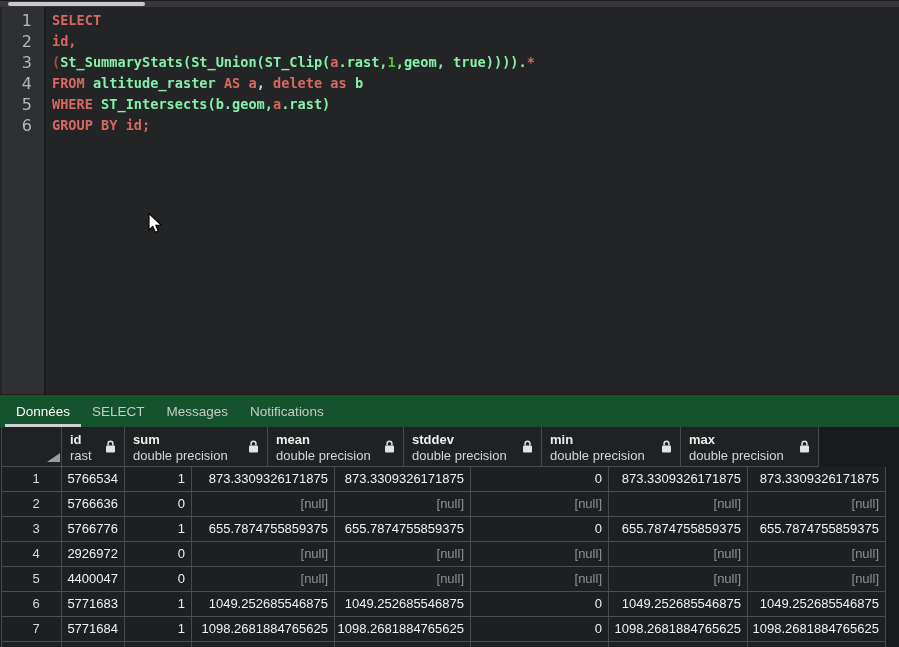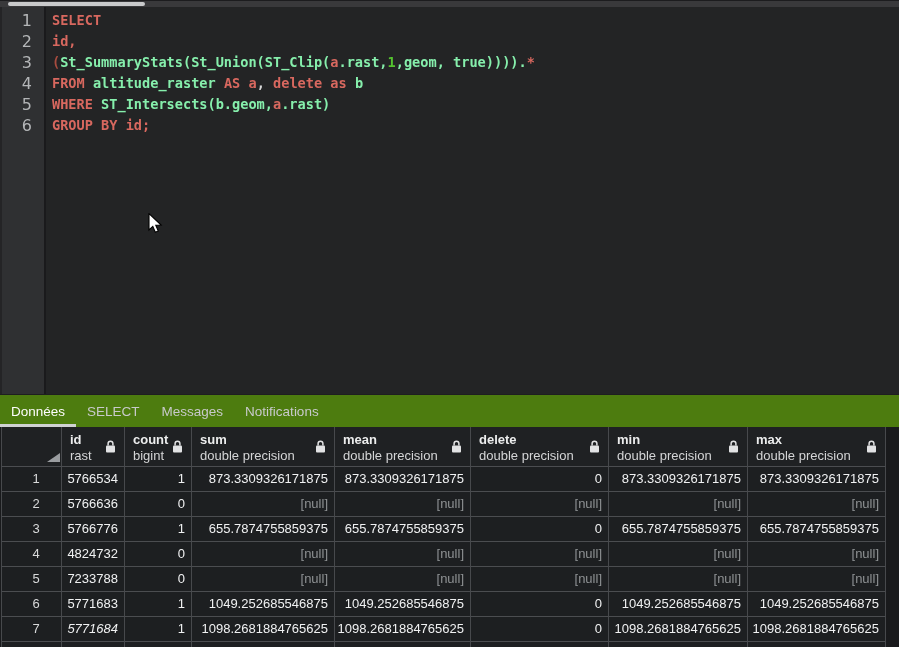--- a/index.html
+++ b/index.html
@@ -35,22 +35,22 @@
   .code .cl { height:21px; }
   .tok-keyword    { color:#d8685f; }
   .tok-identifier { color:#86efac; }
   .tok-number     { color:#54c32f; }
   .tok-bracket    { color:#a74c3f; }
   .tok-plain      { color:#d8d8d8; }
   .cursor { position:absolute; left:148px; top:206px; }
   
   .tabbar {
     position:absolute; left:0; top:394px; width:899px; height:33px;
-    background:#4d7c0f; border-top:1px solid #1e1e20;
-    display:flex; align-items:stretch; 
+    background:#14532d; border-top:1px solid #1e1e20;
+    display:flex; align-items:stretch; padding-left:5px;
   }
   .tab {
     position:relative; display:flex; align-items:center;
     padding:0 11px; font-size:13.5px; color:#c8cacb; cursor:default;
   }
   .tab.active { color:#fdfdfd; }
   .tab.active::after {
     content:""; position:absolute; left:0; right:0; bottom:0; height:3px;
     background:#d0d2d3;
   }
@@ -126,46 +126,38 @@
             </svg>
           </div>
           <div class="gcell" style="width: 63px;">
             <span class="colname">id</span>
             <span class="coltype">rast</span>
             <svg class="locksvg" width="11" height="13" viewBox="0 0 11 13">
               <rect x="1" y="5.4" width="9" height="7.1" rx="1" fill="#e2e3e4"></rect>
               <path d="M 3.1 5.4 L 3.1 3.6 A 2.4 2.4 0 0 1 7.9 3.6 L 7.9 5.4" fill="none" stroke="#e2e3e4" stroke-width="1.5"></path>
             </svg>
           </div>
-          <div class="gcell" style="width: 67px;">
-            <span class="colname">count</span>
-            <span class="coltype">bigint</span>
-            <svg class="locksvg" width="11" height="13" viewBox="0 0 11 13">
-              <rect x="1" y="5.4" width="9" height="7.1" rx="1" fill="#e2e3e4"></rect>
-              <path d="M 3.1 5.4 L 3.1 3.6 A 2.4 2.4 0 0 1 7.9 3.6 L 7.9 5.4" fill="none" stroke="#e2e3e4" stroke-width="1.5"></path>
-            </svg>
-          </div>
           <div class="gcell" style="width: 143px;">
             <span class="colname">sum</span>
             <span class="coltype">double precision</span>
             <svg class="locksvg" width="11" height="13" viewBox="0 0 11 13">
               <rect x="1" y="5.4" width="9" height="7.1" rx="1" fill="#e2e3e4"></rect>
               <path d="M 3.1 5.4 L 3.1 3.6 A 2.4 2.4 0 0 1 7.9 3.6 L 7.9 5.4" fill="none" stroke="#e2e3e4" stroke-width="1.5"></path>
             </svg>
           </div>
           <div class="gcell" style="width: 136px;">
             <span class="colname">mean</span>
             <span class="coltype">double precision</span>
             <svg class="locksvg" width="11" height="13" viewBox="0 0 11 13">
               <rect x="1" y="5.4" width="9" height="7.1" rx="1" fill="#e2e3e4"></rect>
               <path d="M 3.1 5.4 L 3.1 3.6 A 2.4 2.4 0 0 1 7.9 3.6 L 7.9 5.4" fill="none" stroke="#e2e3e4" stroke-width="1.5"></path>
             </svg>
           </div>
           <div class="gcell" style="width: 138px;">
-            <span class="colname">delete</span>
+            <span class="colname">stddev</span>
             <span class="coltype">double precision</span>
             <svg class="locksvg" width="11" height="13" viewBox="0 0 11 13">
               <rect x="1" y="5.4" width="9" height="7.1" rx="1" fill="#e2e3e4"></rect>
               <path d="M 3.1 5.4 L 3.1 3.6 A 2.4 2.4 0 0 1 7.9 3.6 L 7.9 5.4" fill="none" stroke="#e2e3e4" stroke-width="1.5"></path>
             </svg>
           </div>
           <div class="gcell" style="width: 139px;">
             <span class="colname">min</span>
             <span class="coltype">double precision</span>
             <svg class="locksvg" width="11" height="13" viewBox="0 0 11 13">
@@ -208,51 +200,51 @@
             <div class="gcell cell-val" style="width: 63px;">5766776</div>
             <div class="gcell cell-val" style="width: 67px;">1</div>
             <div class="gcell cell-val" style="width: 143px;">655.7874755859375</div>
             <div class="gcell cell-val" style="width: 136px;">655.7874755859375</div>
             <div class="gcell cell-val" style="width: 138px;">0</div>
             <div class="gcell cell-val" style="width: 139px;">655.7874755859375</div>
             <div class="gcell cell-val" style="width: 138px;">655.7874755859375</div>
           </div>
           <div class="grow">
             <div class="gcell first cell-num" style="width: 61px;">4</div>
-            <div class="gcell cell-val" style="width: 63px;">4824732</div>
+            <div class="gcell cell-val" style="width: 63px;">2926972</div>
             <div class="gcell cell-val" style="width: 67px;">0</div>
             <div class="gcell cell-val null" style="width: 143px;">[null]</div>
             <div class="gcell cell-val null" style="width: 136px;">[null]</div>
             <div class="gcell cell-val null" style="width: 138px;">[null]</div>
             <div class="gcell cell-val null" style="width: 139px;">[null]</div>
             <div class="gcell cell-val null" style="width: 138px;">[null]</div>
           </div>
           <div class="grow">
             <div class="gcell first cell-num" style="width: 61px;">5</div>
-            <div class="gcell cell-val" style="width: 63px;">7233788</div>
+            <div class="gcell cell-val" style="width: 63px;">4400047</div>
             <div class="gcell cell-val" style="width: 67px;">0</div>
             <div class="gcell cell-val null" style="width: 143px;">[null]</div>
             <div class="gcell cell-val null" style="width: 136px;">[null]</div>
             <div class="gcell cell-val null" style="width: 138px;">[null]</div>
             <div class="gcell cell-val null" style="width: 139px;">[null]</div>
             <div class="gcell cell-val null" style="width: 138px;">[null]</div>
           </div>
           <div class="grow">
             <div class="gcell first cell-num" style="width: 61px;">6</div>
             <div class="gcell cell-val" style="width: 63px;">5771683</div>
             <div class="gcell cell-val" style="width: 67px;">1</div>
             <div class="gcell cell-val" style="width: 143px;">1049.252685546875</div>
             <div class="gcell cell-val" style="width: 136px;">1049.252685546875</div>
             <div class="gcell cell-val" style="width: 138px;">0</div>
             <div class="gcell cell-val" style="width: 139px;">1049.252685546875</div>
             <div class="gcell cell-val" style="width: 138px;">1049.252685546875</div>
           </div>
           <div class="grow">
             <div class="gcell first cell-num" style="width: 61px;">7</div>
-            <div class="gcell cell-val" style="width: 63px; font-style: italic;">5771684</div>
+            <div class="gcell cell-val" style="width: 63px;">5771684</div>
             <div class="gcell cell-val" style="width: 67px;">1</div>
             <div class="gcell cell-val" style="width: 143px;">1098.2681884765625</div>
             <div class="gcell cell-val" style="width: 136px;">1098.2681884765625</div>
             <div class="gcell cell-val" style="width: 138px;">0</div>
             <div class="gcell cell-val" style="width: 139px;">1098.2681884765625</div>
             <div class="gcell cell-val" style="width: 138px;">1098.2681884765625</div>
           </div>
           <div class="grow stub">
             <div class="gcell first" style="width: 61px;"></div>
             <div class="gcell" style="width: 63px;"></div>

